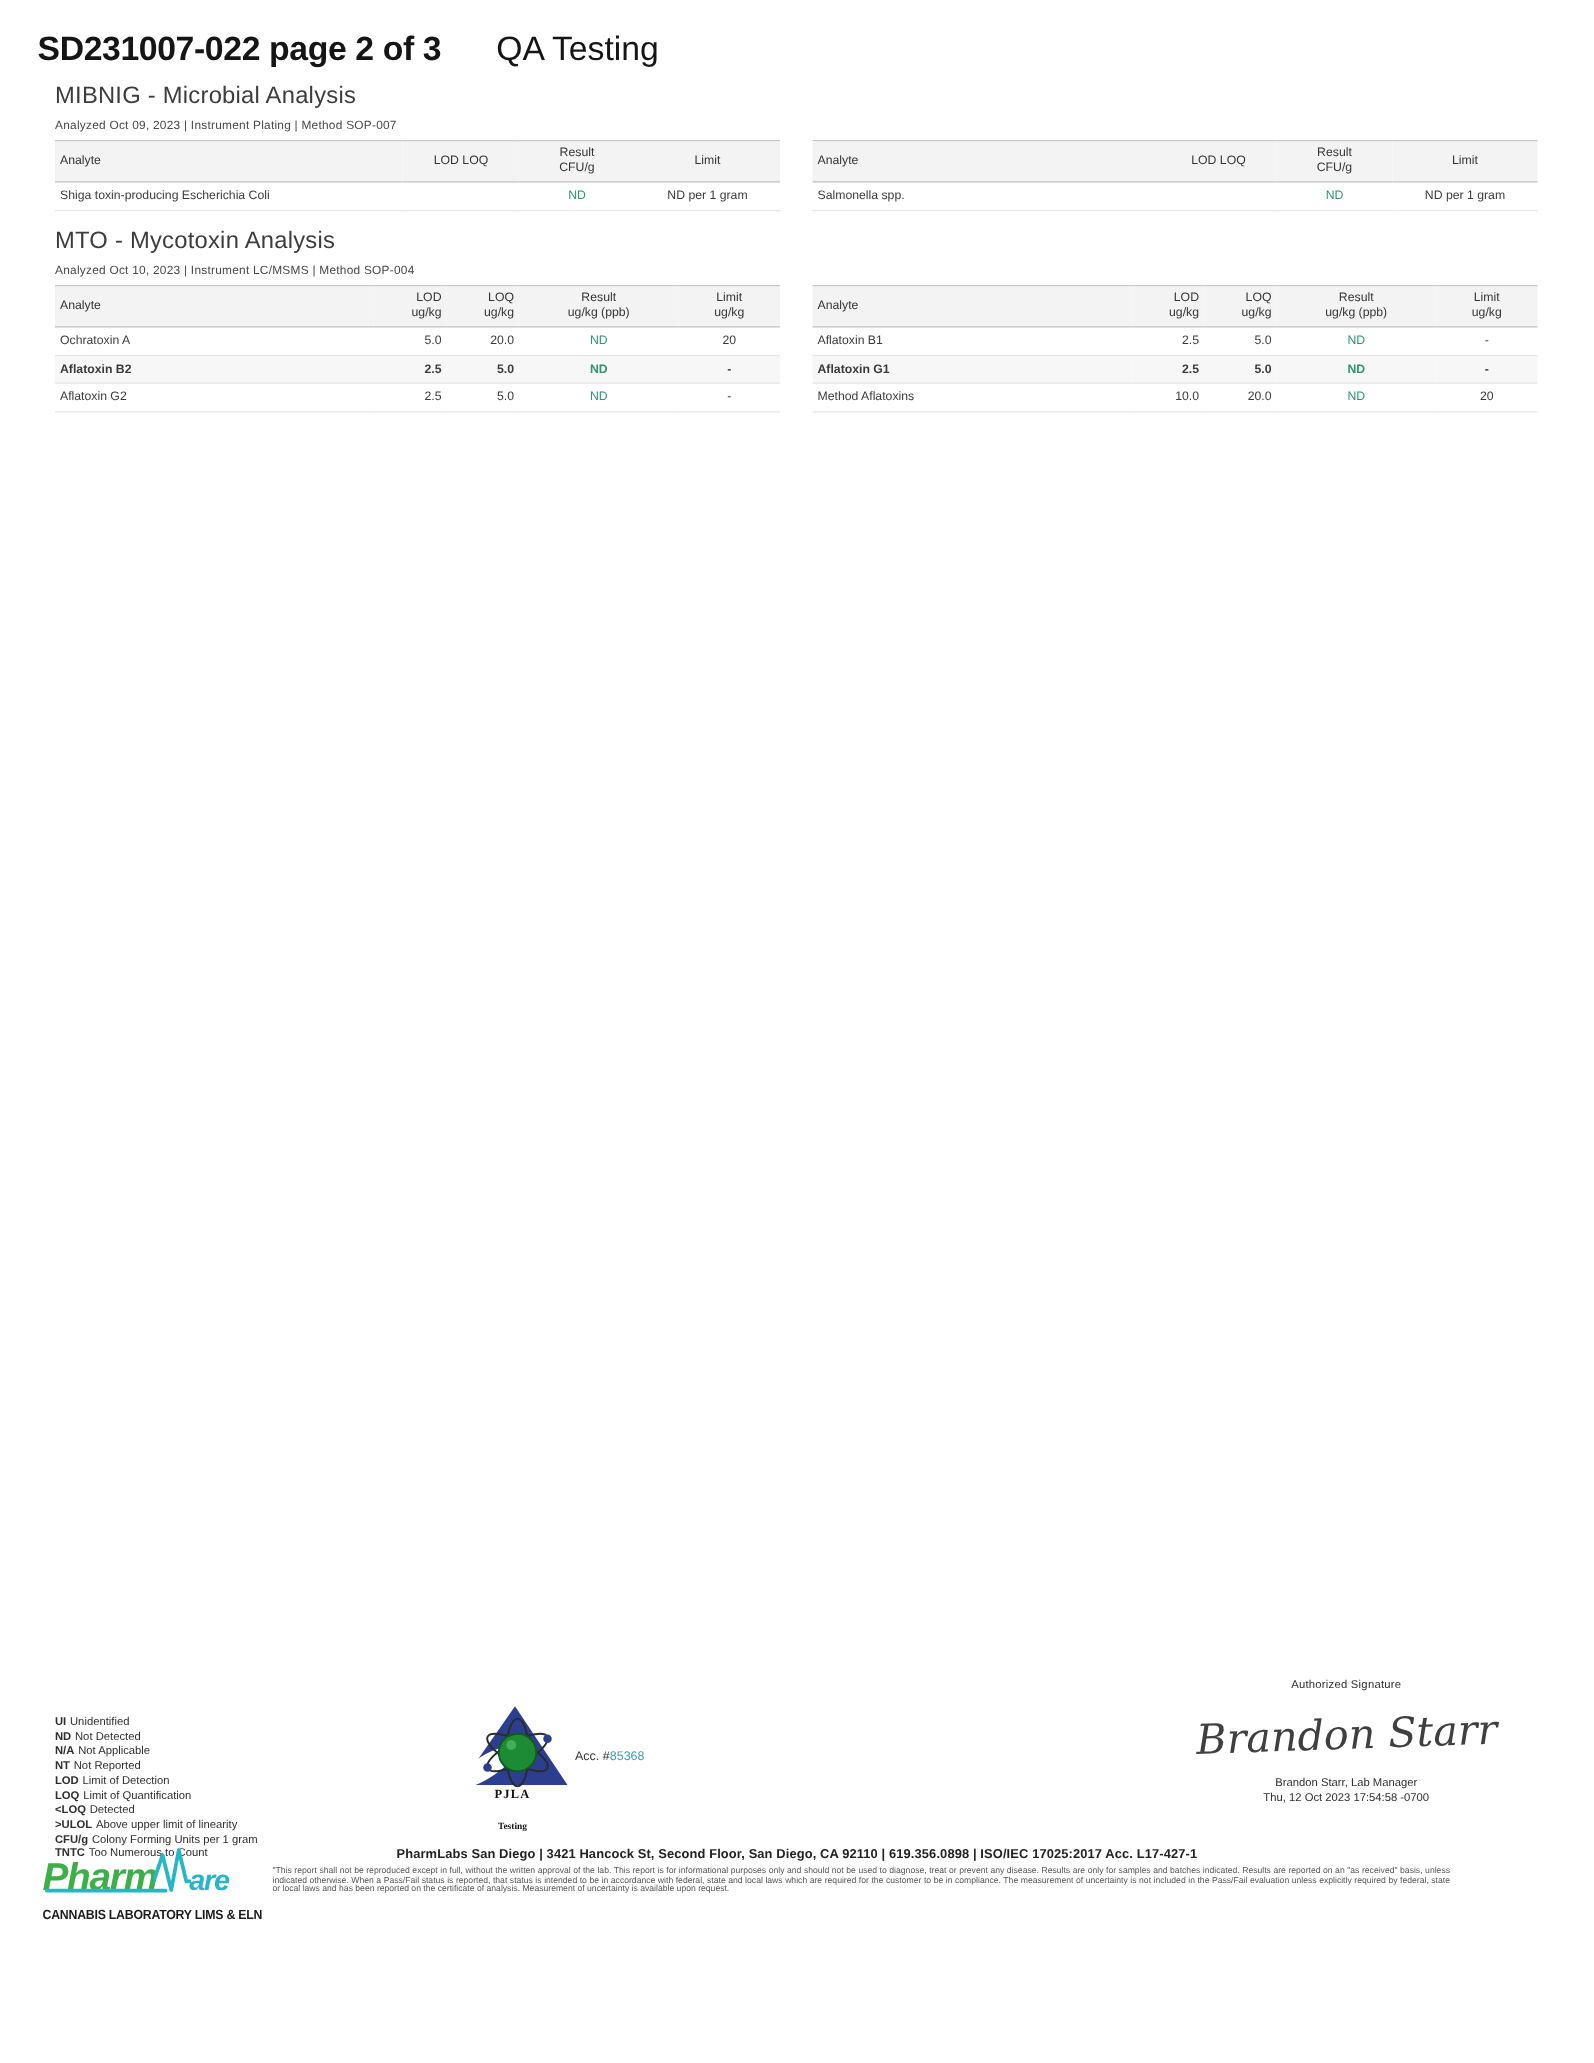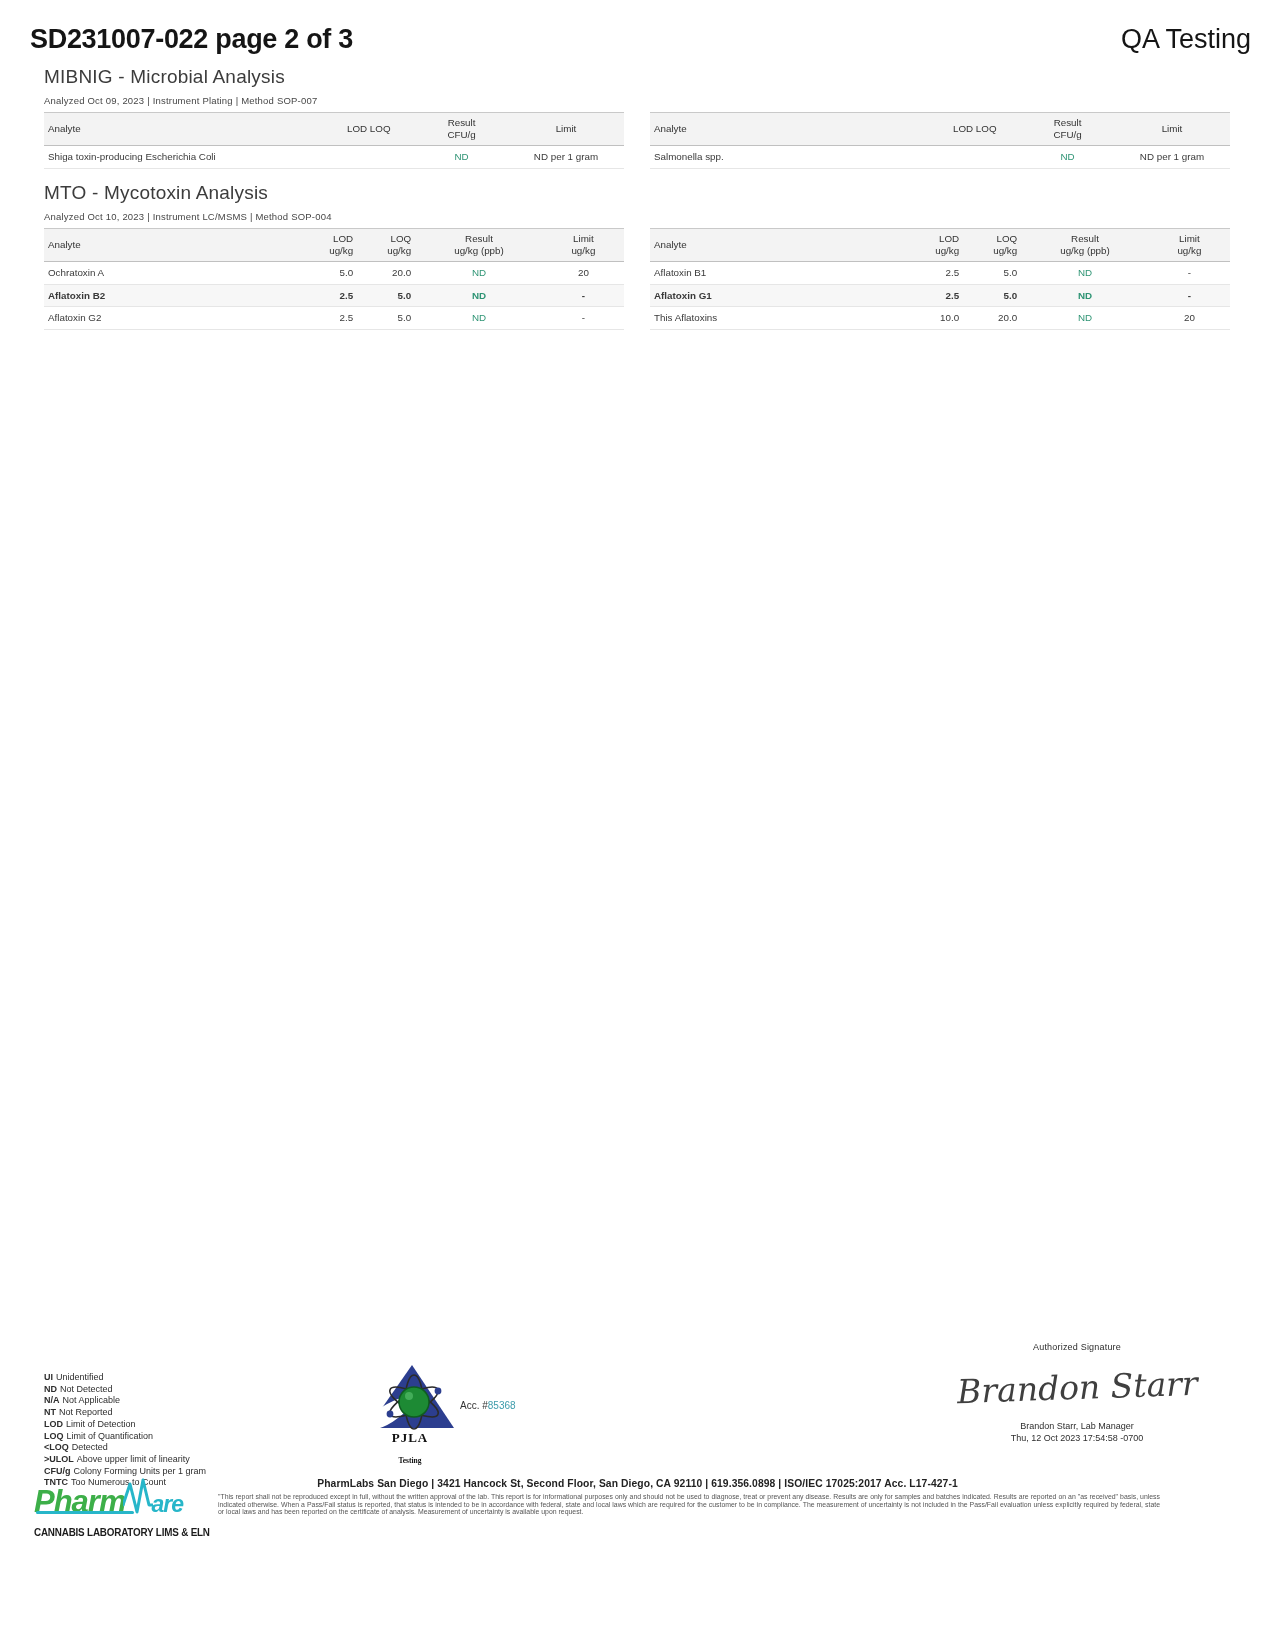--- a/index.html
+++ b/index.html
@@ -8,21 +8,21 @@
     position:relative;
     width:1275px; height:1650px;
     font-family:"Liberation Sans", sans-serif;
     color:#3a3a3a;
     overflow:hidden;
   }
 
   
   .page-header {
     position:absolute; top:24px; left:30px; right:24px;
-    display:flex; justify-content:space-between; align-items:baseline;
+    display:flex; justify-content:flex-start; align-items:baseline;gap:44px;
   }
   .doc-title { font-size:27px; font-weight:700; letter-spacing:-0.3px; color:#151515; }
   .qa-label  { font-size:27px; font-weight:400; color:#151515; }
 
   
   .section { position:absolute; left:44px; right:45px; }
   .section.micro { top:66px; }
   .section.myco  { top:182px; }
   .section-title { font-size:19px; font-weight:500; color:#3c3c3c; letter-spacing:0.2px; }
   .section-meta  { font-size:9.5px; color:#474747; margin-top:7px; letter-spacing:0.2px; }
@@ -61,21 +61,21 @@
   .myco th.w-limit  , .myco td.w-limit   { width:14%; }
 
   
   .legend { position:absolute; left:44px; top:1372px; font-size:9px; line-height:11.7px; color:#2e2e2e; }
   .legend b { font-weight:700; margin-right:3px; }
 
   
   .pjla-wrap { position:absolute; left:362px; top:1364px; width:210px; height:90px; }
   .pjla-logo { position:absolute; left:0; top:0; }
   .pjla-name { position:absolute; left:0; top:66px; width:96px; text-align:center;
-               font-family:"Liberation Serif", serif; font-weight:700; font-size:13px; color:#111; letter-spacing:1px; }
+               font-family:"Liberation Serif", serif; font-weight:700; font-size:10px; color:#111; letter-spacing:1px; }
   .pjla-sub  { position:absolute; left:0; top:92px; width:96px; text-align:center;
                font-family:"Liberation Serif", serif; font-weight:700; font-size:7.5px; color:#111; }
   .acc-line  { position:absolute; left:98px; top:36px; font-size:10px; color:#333; white-space:nowrap; }
   .acc-num   { color:#3d9cab; }
 
   
   .sig-block { position:absolute; left:920px; width:240px; top:1342px; text-align:center;margin-left:37px; }
   .sig-label { font-size:9px; color:#2e2e2e; letter-spacing:0.2px; }
   .sig-script {
     margin-top:16px;
@@ -247,21 +247,21 @@
           <td class="w-limit col-center">-</td>
         </tr>
         <tr>
           <td class="w-analyte col-analyte">Aflatoxin G1</td>
           <td class="w-lod col-num">2.5</td>
           <td class="w-loq col-num">5.0</td>
           <td class="w-result col-center nd">ND</td>
           <td class="w-limit col-center">-</td>
         </tr>
         <tr>
-          <td class="w-analyte col-analyte">This Aflatoxins</td>
+          <td class="w-analyte col-analyte">Method Aflatoxins</td>
           <td class="w-lod col-num">10.0</td>
           <td class="w-loq col-num">20.0</td>
           <td class="w-result col-center nd">ND</td>
           <td class="w-limit col-center">20</td>
         </tr>
       </tbody>
     </table>
   </div>
 </div>
 

